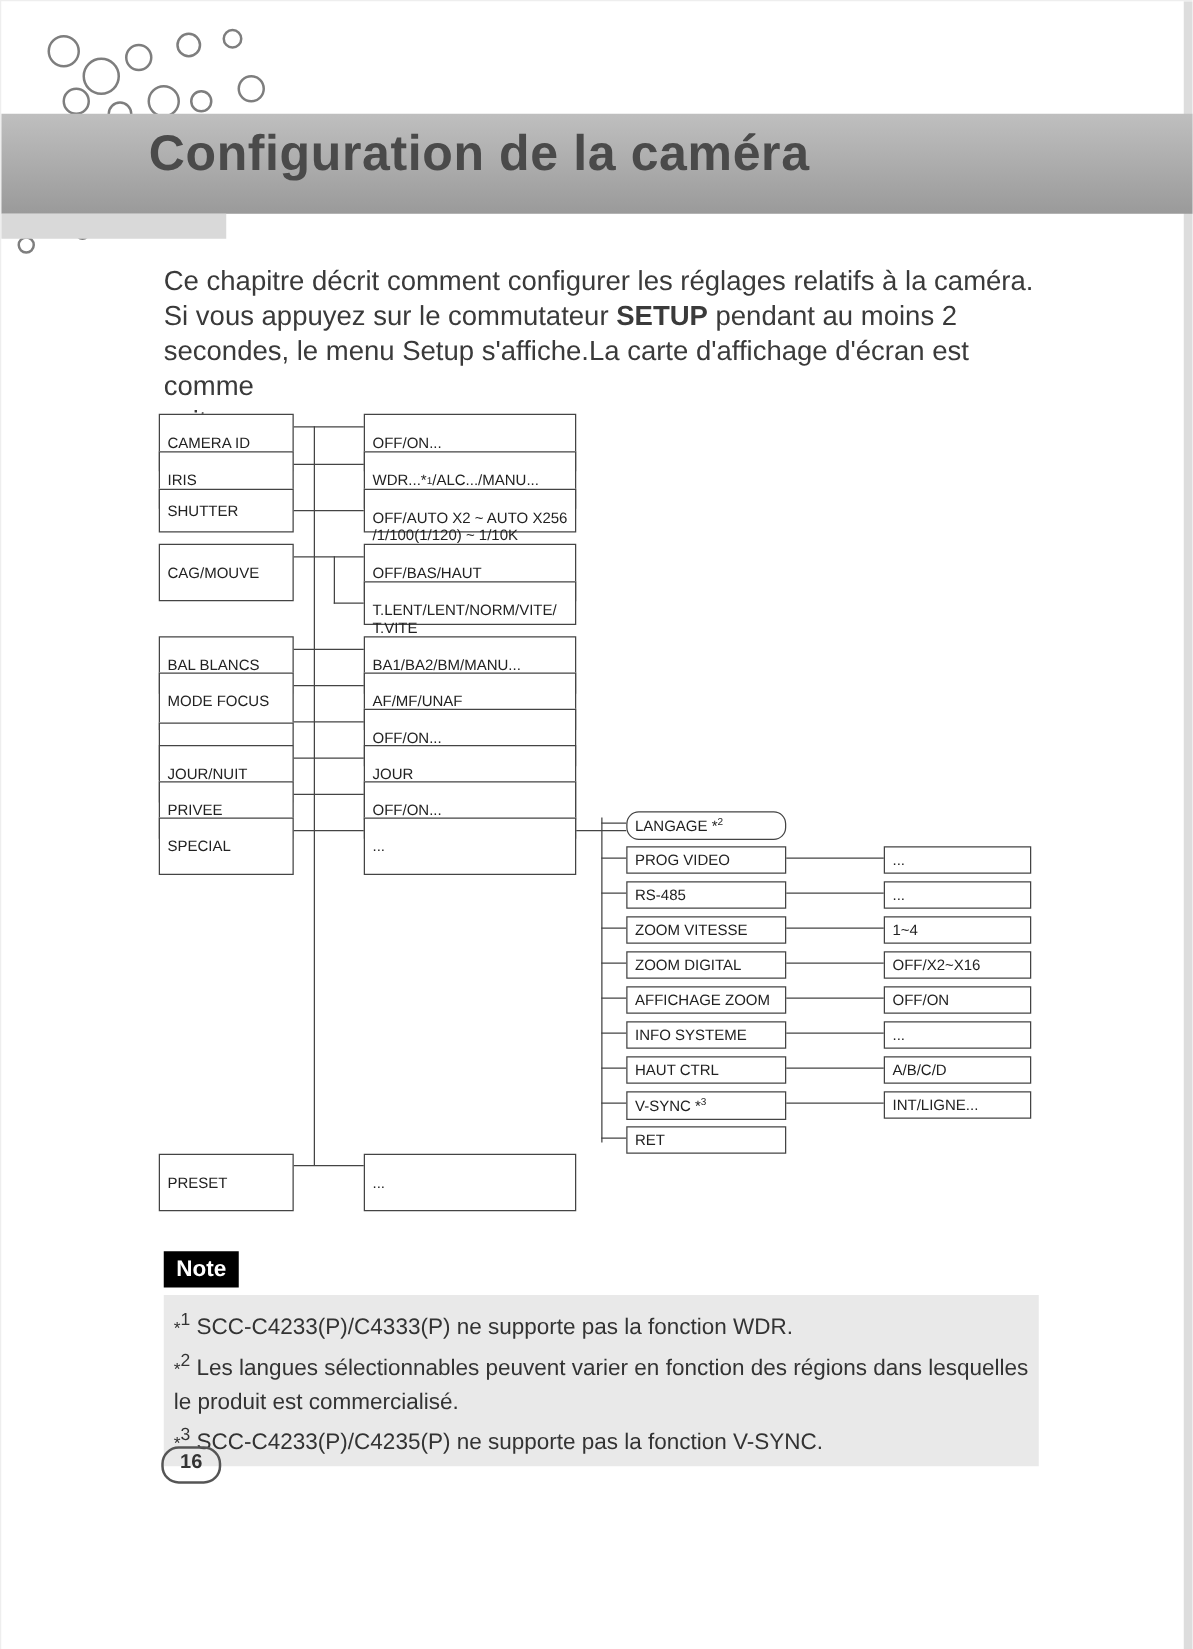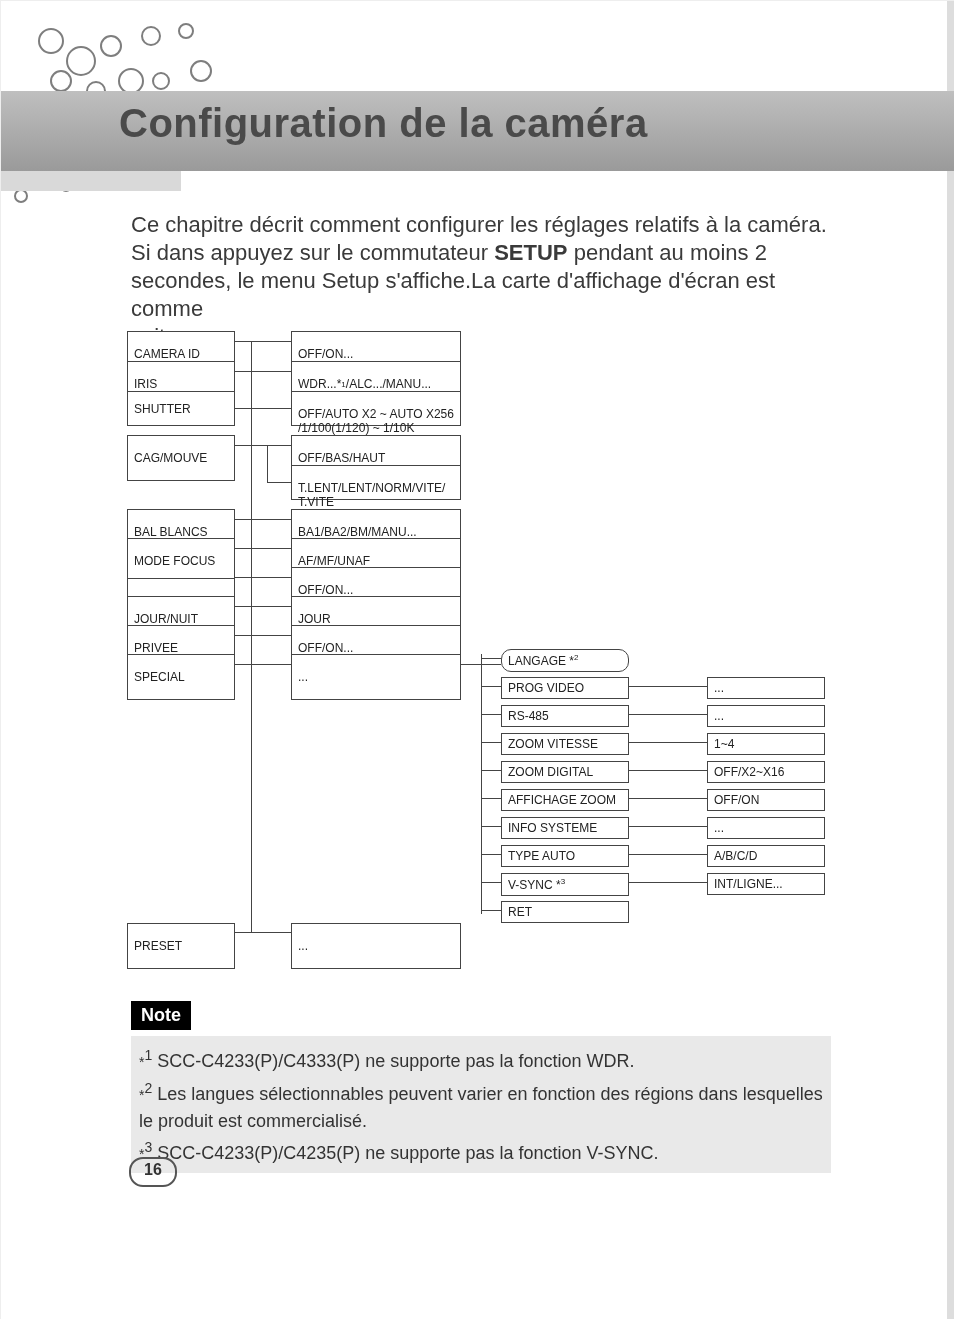--- a/index.html
+++ b/index.html
@@ -49,21 +49,21 @@
       <circle cx="65" cy="175" r="5"></circle>
       <circle cx="110" cy="168" r="6"></circle>
     <circle cx="25" cy="140" r="6"></circle>
   </svg>
   <div class="header-band"></div>
   <div class="title">Configuration de la caméra</div>
   <div class="corner-tab"></div>
 
   <div class="intro">
     <span>Ce chapitre décrit comment configurer les réglages relatifs à la caméra.</span><br>
-    <span>Si dans appuyez sur le commutateur </span><b>SETUP</b><span> pendant au moins 2</span><br>
+    <span>Si vous appuyez sur le commutateur </span><b>SETUP</b><span> pendant au moins 2</span><br>
     <span>secondes, le menu Setup s'affiche.La carte d'affichage d'écran est comme</span><br>
     <span>suit :</span>
   </div>
 
   <div class="diagram">
 
     <div class="cellL" style="top:0;">CAMERA ID</div>
     <div class="cellR" style="top:0;">OFF/ON...</div>
     <div class="conn" style="left:108px;top:10px;width:56px;height:1px;"></div>
     <div class="conn" style="left:124px;top:10px;width:1px;height:591px;"></div>
@@ -148,21 +148,21 @@
     <div class="subL" style="top:458px;">AFFICHAGE ZOOM</div>
     <div class="subR" style="top:458px;">OFF/ON</div>
     <div class="conn" style="left:354px;top:467px;width:20px;height:1px;"></div>
     <div class="conn" style="left:502px;top:467px;width:78px;height:1px;"></div>
 
     <div class="subL" style="top:486px;">INFO SYSTEME</div>
     <div class="subR" style="top:486px;">...</div>
     <div class="conn" style="left:354px;top:495px;width:20px;height:1px;"></div>
     <div class="conn" style="left:502px;top:495px;width:78px;height:1px;"></div>
 
-    <div class="subL" style="top:514px;">TYPE AUTO</div>
+    <div class="subL" style="top:514px;">HAUT CTRL</div>
     <div class="subR" style="top:514px;">A/B/C/D</div>
     <div class="conn" style="left:354px;top:523px;width:20px;height:1px;"></div>
     <div class="conn" style="left:502px;top:523px;width:78px;height:1px;"></div>
 
     <div class="subL" style="top:542px;">
       <span>V-SYNC *</span><span class="superscript-small">3</span>
     </div>
     <div class="subR" style="top:542px;">INT/LIGNE...</div>
     <div class="conn" style="left:354px;top:551px;width:20px;height:1px;"></div>
     <div class="conn" style="left:502px;top:551px;width:78px;height:1px;"></div>

